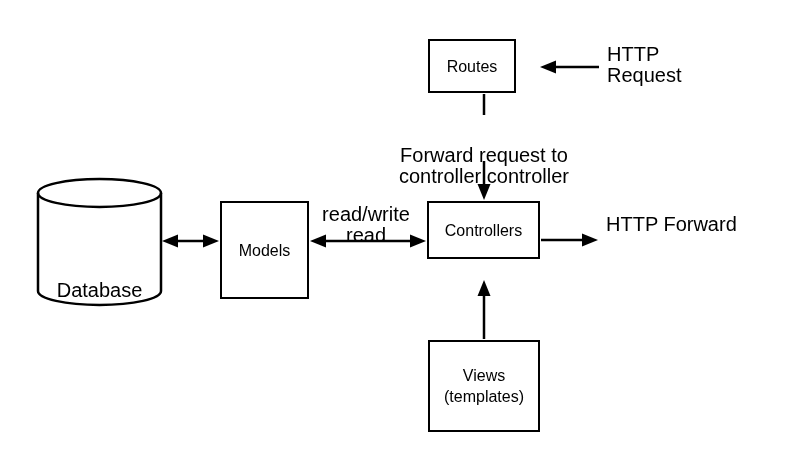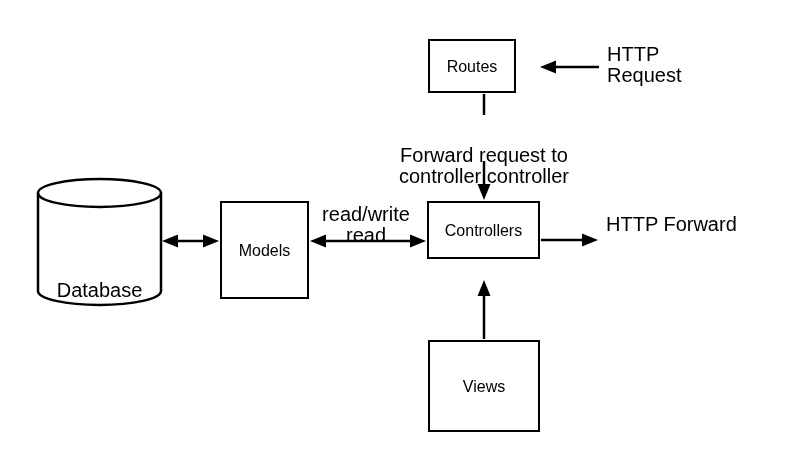--- a/index.html
+++ b/index.html
@@ -110,20 +110,21 @@
   <div class="box box-models">
     <span>Models</span>
   </div>
 
   <div class="box box-controllers">
     <span>Controllers</span>
   </div>
 
   <div class="box box-views">
     <span>Views</span>
+    <span>(templates)</span>
   </div>
 
   <div class="lbl lbl-database">
     <span>Database</span>
   </div>
 
   <div class="lbl lbl-http-request">
     <span>HTTP</span>
     <span>Request</span>
   </div>

